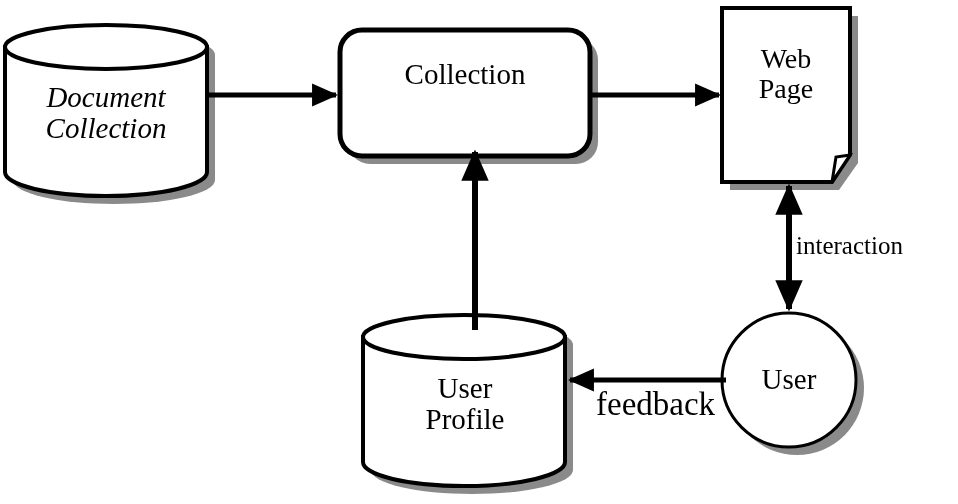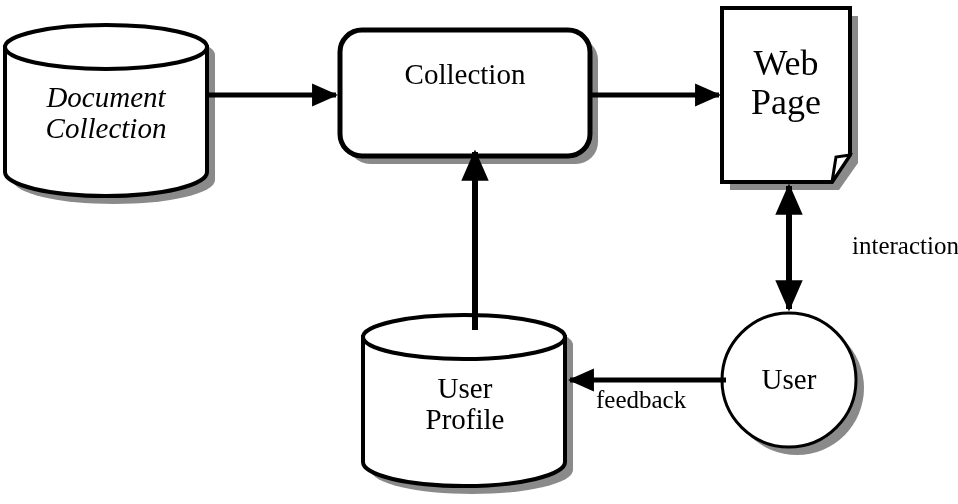--- a/index.html
+++ b/index.html
@@ -54,44 +54,44 @@
   #label-recommender {
     left: 340px;
     top: 59px;
     width: 250px;
     font-size: 29px;
   }
   #label-web-page {
     left: 722px;
     top: 44px;
     width: 128px;
-    font-size: 36px;
+    font-size: 28px;
   }
   #label-user-profile {
     left: 366px;
     top: 373px;
     width: 198px;
     font-size: 29px;
   }
   #label-user {
     left: 722px;
     top: 364px;
     width: 134px;
     font-size: 29px;
   }
   #label-interaction {
-    left: 852px;
+    left: 796px;
     top: 232px;
     font-size: 25px;
     text-align: right;
   }
   #label-feedback {
     left: 596px;
     top: 386px;
-    font-size: 25px;
+    font-size: 33px;
   }
 </style>
 </head>
 <body>
 
 <div id="diagram-canvas">
 
   <svg id="diagram-svg" viewBox="0 0 958 504">
     <defs>
       <marker id="arrowhead-black" viewBox="0 0 10 10" refX="9.2" refY="5" markerWidth="5.2" markerHeight="5.2" orient="auto-start-reverse">

